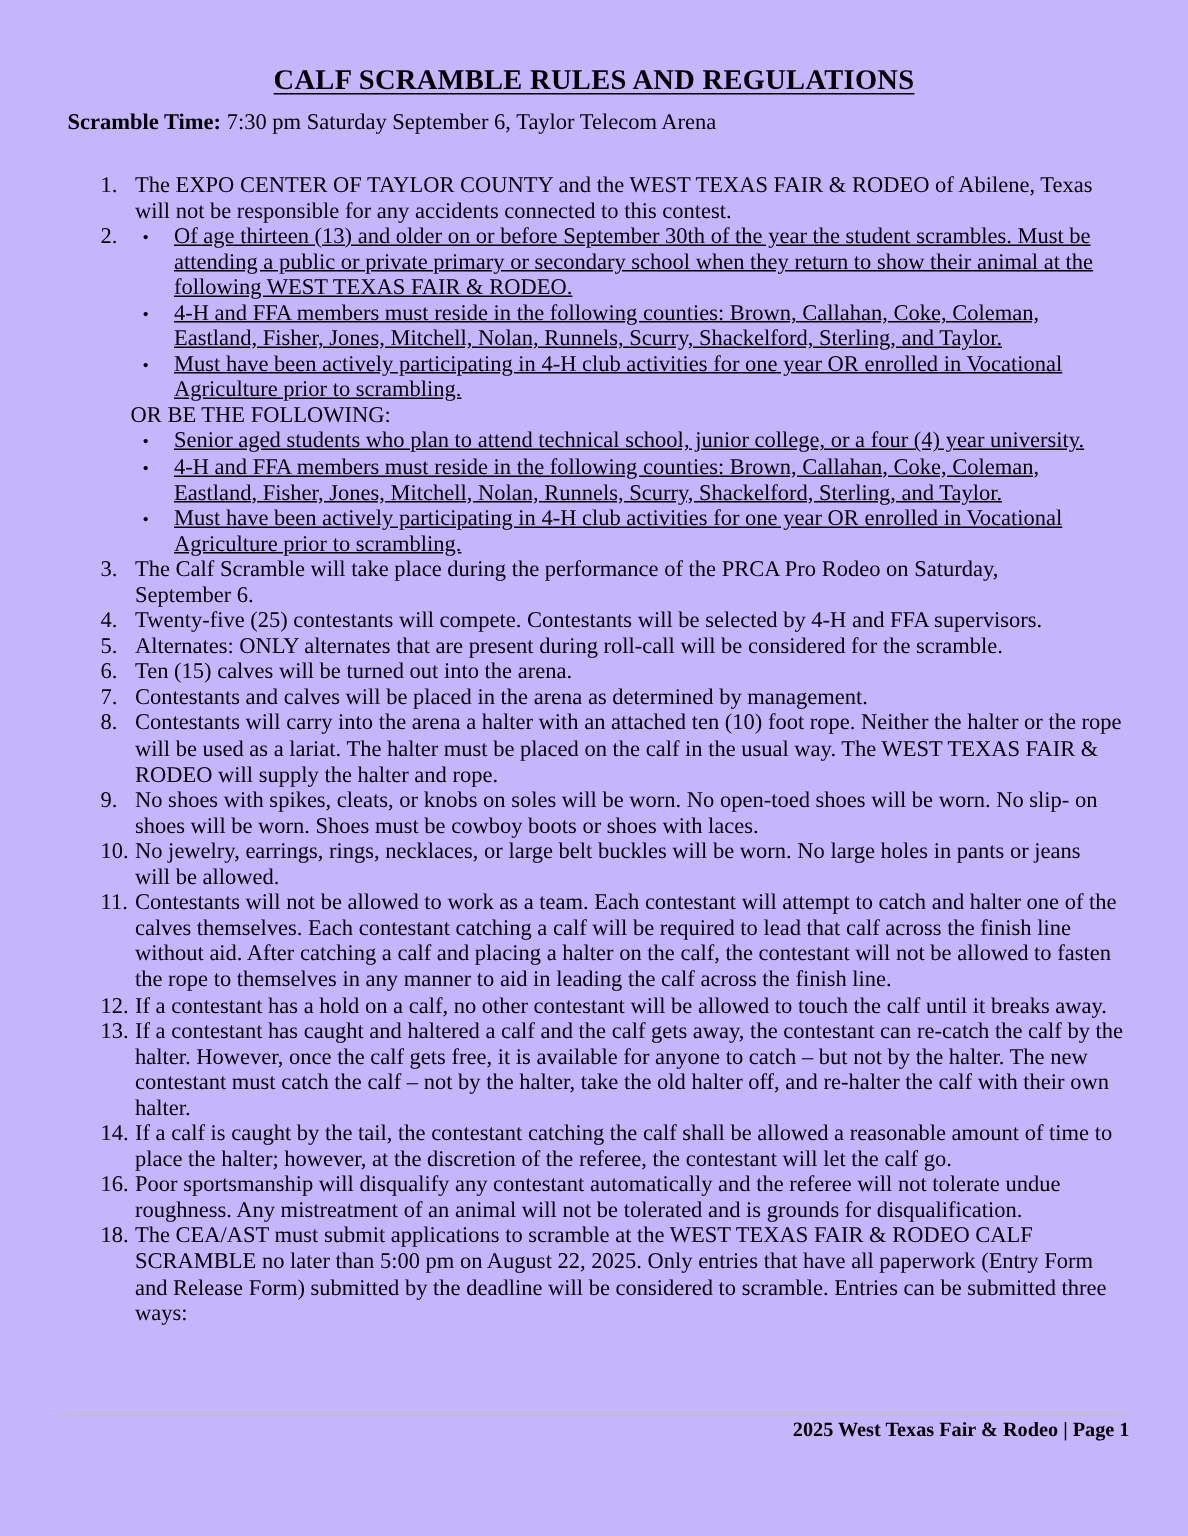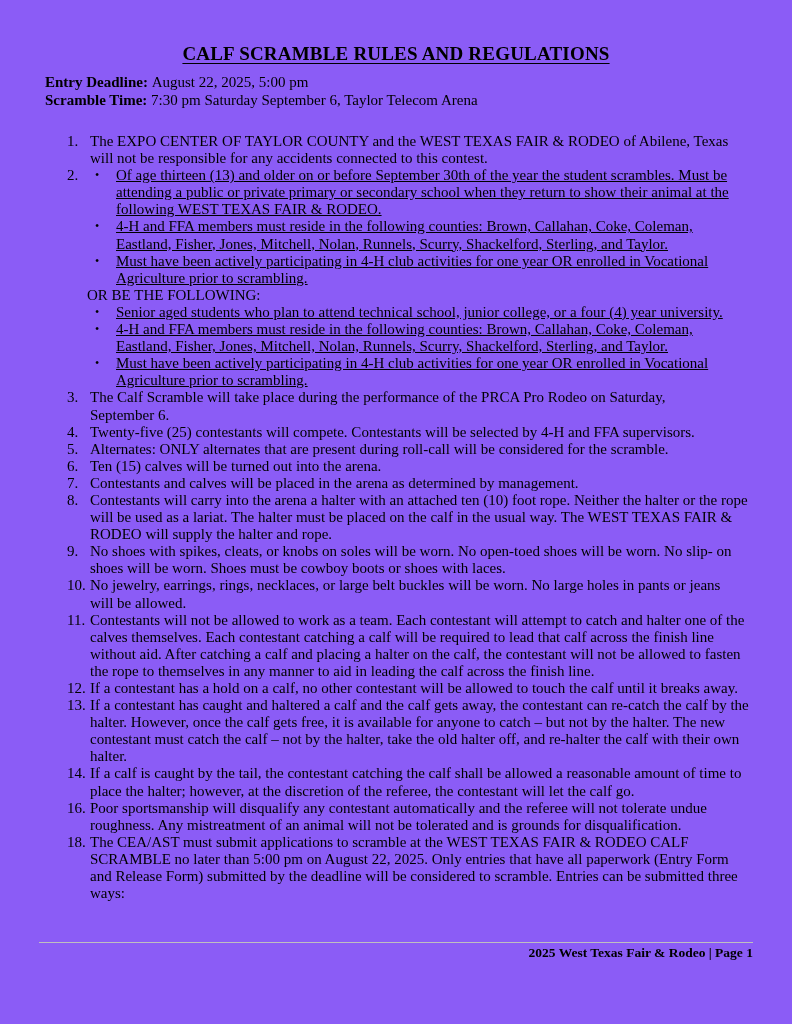--- a/index.html
+++ b/index.html
@@ -4,21 +4,21 @@
 <style>
   html, body {
     margin: 0;
     padding: 0;
     background: #ffffff;
   }
   .page {
     position: relative;
     width: 792px;
     height: 1024px;
-    background: #8b5cf6;
+    background: #c4b5fd;
     color: #000000;
     font-family: "Liberation Serif", serif;
     overflow: hidden;
     box-sizing: border-box;
     padding-top: 42px;
   }
   .doc-title {
     margin: 0;
     text-align: center;
     font-size: 19px;
@@ -74,21 +74,20 @@
     font-weight: bold;
   }
 </style>
 </head>
 <body>
 
 <div class="page">
   <h1 class="doc-title">CALF SCRAMBLE RULES AND REGULATIONS</h1>
 
   <div class="meta" id="meta">
-      <div class="meta-line"><span class="meta-label">Entry Deadline: </span><span class="meta-value">August 22, 2025, 5:00 pm</span></div>
       <div class="meta-line"><span class="meta-label">Scramble Time: </span><span class="meta-value">7:30 pm Saturday September 6, Taylor Telecom Arena</span></div>
     </div>
 
   <div class="rules" id="rules">
       <div class="rule">
         <span class="rule-num">1.</span>
         <div class="rule-body"><span class="rule-main">The EXPO CENTER OF TAYLOR COUNTY and the WEST TEXAS FAIR &amp; RODEO of Abilene, Texas will not be responsible for any accidents connected to this contest.</span></div>
       </div>
       <div class="rule">
         <span class="rule-num">2.</span>

